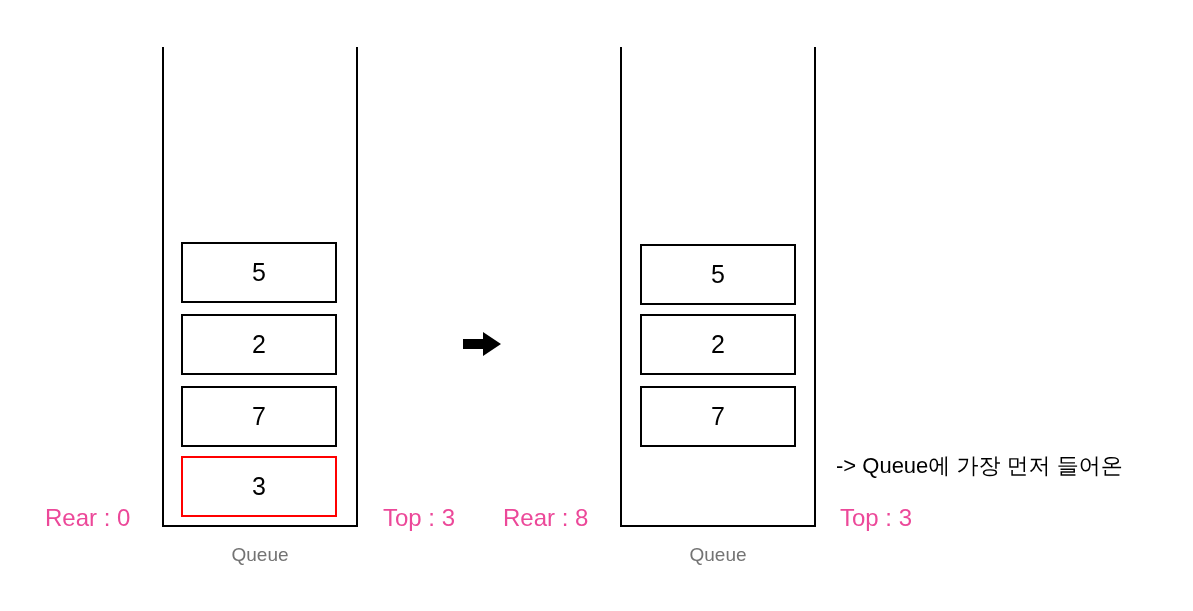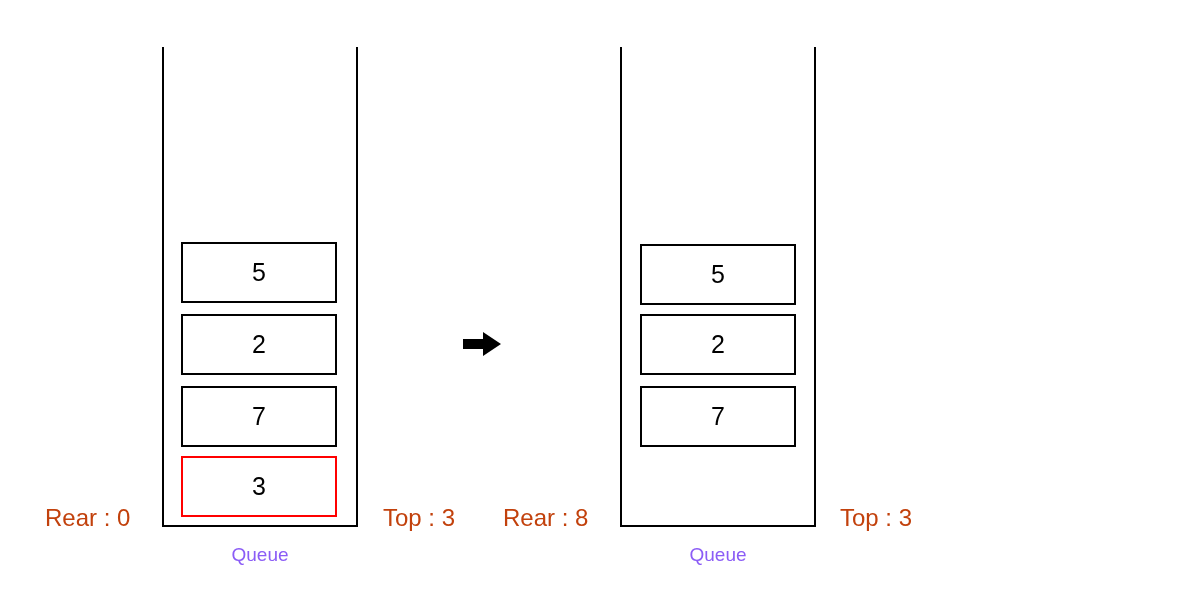--- a/index.html
+++ b/index.html
@@ -44,29 +44,29 @@
   .queue-box.highlight {
     border-color: #ff0000;
   }
 
   
   .label {
     position: absolute;
     font-size: 24px;
     line-height: 1.05;
     white-space: nowrap;
-    color: #c2410c;
+    color: #ec4899;
   }
   .caption {
     position: absolute;
     font-size: 19px;
     line-height: 1;
     white-space: nowrap;
     text-align: center;
-    color: #8b5cf6;
+    color: #737373;
   }
 
   
   .annotation {
     position: absolute;
     font-size: 22px;
     line-height: 1.32;
     color: #000000;
     white-space: pre;
   }
@@ -129,16 +129,17 @@
     <span>7</span>
   </div>
 
   <div class="label" style="left:503px; top:505px;">Rear : 8</div>
 
   <div class="label" style="left:840px; top:505px;">Top : 3</div>
 
   <div class="caption" style="left:620px; top:545px; width:196px;">Queue</div>
 
   <div class="annotation" style="left:836px; top:393px;">
+    <span class="ann-line">-&gt; Queue에 가장 먼저 들어온</span>
     
   </div>
 
 </div>
 
 </body></html>

